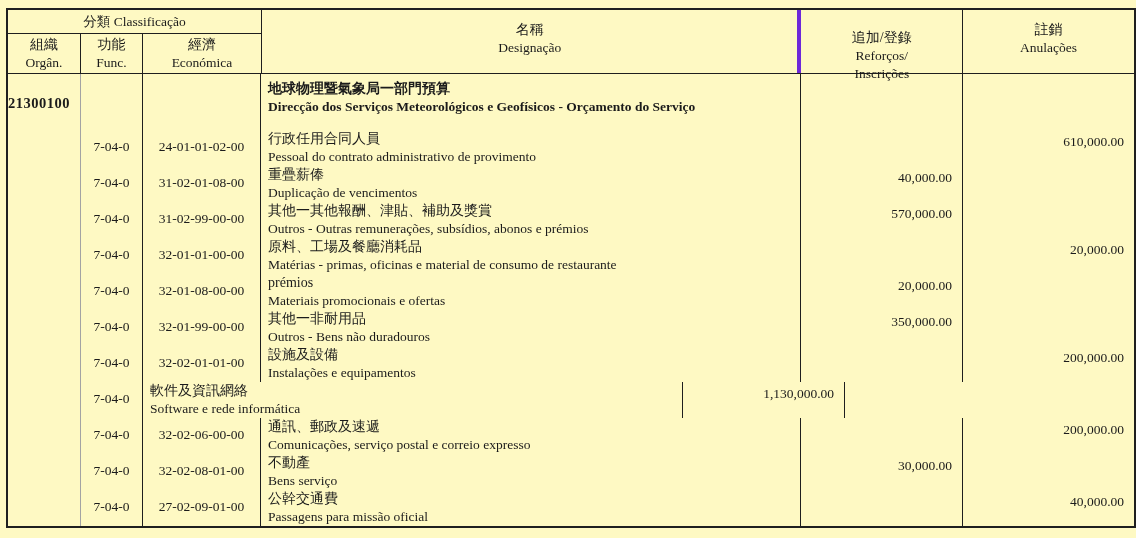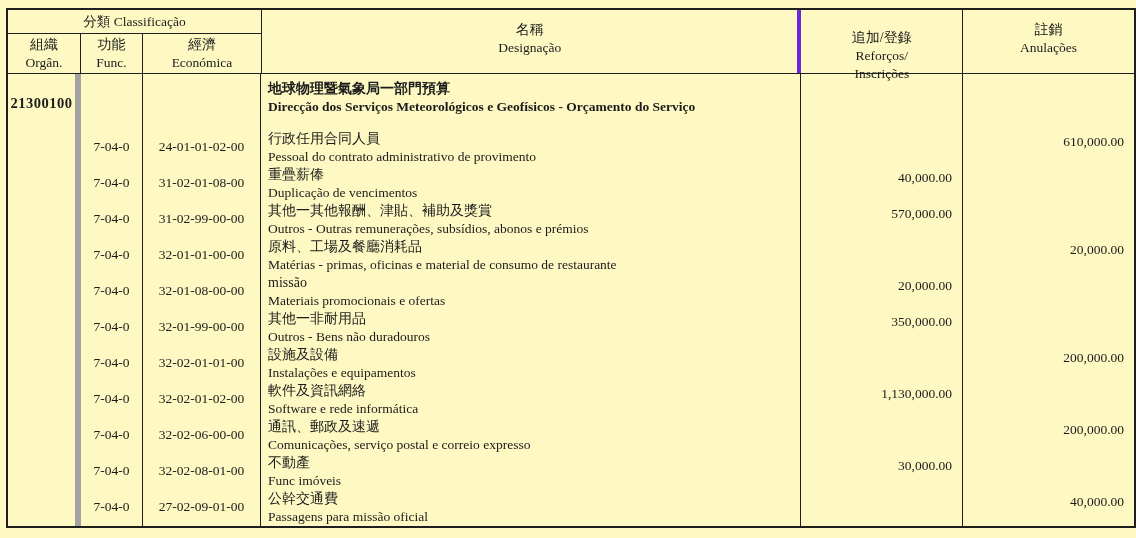--- a/index.html
+++ b/index.html
@@ -74,21 +74,21 @@
     width: 171px;
     text-align: center;
     padding-top: 11px;
   }
   .zh-label { display: block; font-size: 14px; line-height: 18px; }
   .pt-label { display: block; font-size: 13.5px; line-height: 18px; }
   
   .tbody { width: 1126px; }
   .row { display: flex; height: 36px; }
   .row.title-row { height: 56px; }
-  .c-orgao { width: 73px; border-right: 6px solid #a3a3a3; text-align: center; }
+  .c-orgao { width: 73px; border-right: 1px solid #a3a3a3; text-align: left; }
   .c-func  { width: 62px; border-right: 1px solid #1f1f1f; text-align: center; font-size: 13.5px; padding-top: 9px; }
   .c-econ  { width: 118px; border-right: 1px solid #1f1f1f; text-align: center; font-size: 13.5px; padding-top: 9px; }
   .c-desig { width: 540px; border-right: 1px solid #1f1f1f; padding-left: 7px; overflow: hidden; }
   .c-ref   { width: 162px; border-right: 1px solid #1f1f1f; text-align: right; font-size: 13.5px; padding: 4px 10px 0 0; }
   .c-anul  { width: 171px; text-align: right; font-size: 13.5px; padding: 4px 10px 0 0; }
   .zh-line { display: block; font-size: 14px; line-height: 18px; white-space: nowrap; }
   .pt-line { display: block; font-size: 13.5px; line-height: 17px; white-space: nowrap; }
   .title-row .c-orgao { font-weight: bold; font-size: 14.5px; padding-top: 21px; letter-spacing: 0.5px; }
   .title-row .c-desig { padding-top: 6px; }
   .title-row .zh-line, .title-row .pt-line { font-weight: bold; }
@@ -192,21 +192,21 @@
         </div>
         <div class="cell c-ref"></div>
         <div class="cell c-anul">20,000.00</div>
       </div>
 
       <div class="row">
         <div class="cell c-orgao"></div>
         <div class="cell c-func">7-04-0</div>
         <div class="cell c-econ">32-01-08-00-00</div>
         <div class="cell c-desig">
-          <span class="zh-line">missão</span>
+          <span class="zh-line">prémios</span>
           <span class="pt-line">Materiais promocionais e ofertas</span>
         </div>
         <div class="cell c-ref">20,000.00</div>
         <div class="cell c-anul"></div>
       </div>
 
       <div class="row">
         <div class="cell c-orgao"></div>
         <div class="cell c-func">7-04-0</div>
         <div class="cell c-econ">32-01-99-00-00</div>
@@ -226,21 +226,20 @@
           <span class="zh-line">設施及設備</span>
           <span class="pt-line">Instalações e equipamentos</span>
         </div>
         <div class="cell c-ref"></div>
         <div class="cell c-anul">200,000.00</div>
       </div>
 
       <div class="row">
         <div class="cell c-orgao"></div>
         <div class="cell c-func">7-04-0</div>
-        <div class="cell c-econ">32-02-01-02-00</div>
         <div class="cell c-desig">
           <span class="zh-line">軟件及資訊網絡</span>
           <span class="pt-line">Software e rede informática</span>
         </div>
         <div class="cell c-ref">1,130,000.00</div>
         <div class="cell c-anul"></div>
       </div>
 
       <div class="row">
         <div class="cell c-orgao"></div>
@@ -253,21 +252,21 @@
         <div class="cell c-ref"></div>
         <div class="cell c-anul">200,000.00</div>
       </div>
 
       <div class="row">
         <div class="cell c-orgao"></div>
         <div class="cell c-func">7-04-0</div>
         <div class="cell c-econ">32-02-08-01-00</div>
         <div class="cell c-desig">
           <span class="zh-line">不動產</span>
-          <span class="pt-line">Func imóveis</span>
+          <span class="pt-line">Bens serviço</span>
         </div>
         <div class="cell c-ref">30,000.00</div>
         <div class="cell c-anul"></div>
       </div>
 
       <div class="row">
         <div class="cell c-orgao"></div>
         <div class="cell c-func">7-04-0</div>
         <div class="cell c-econ">27-02-09-01-00</div>
         <div class="cell c-desig">

